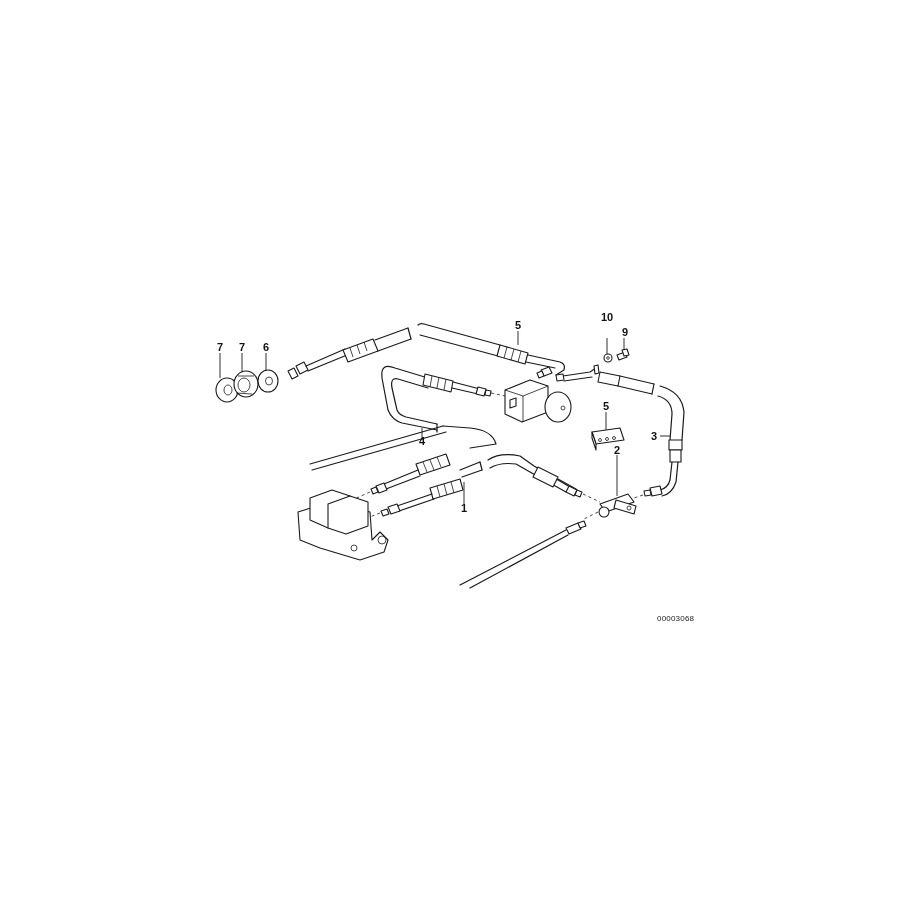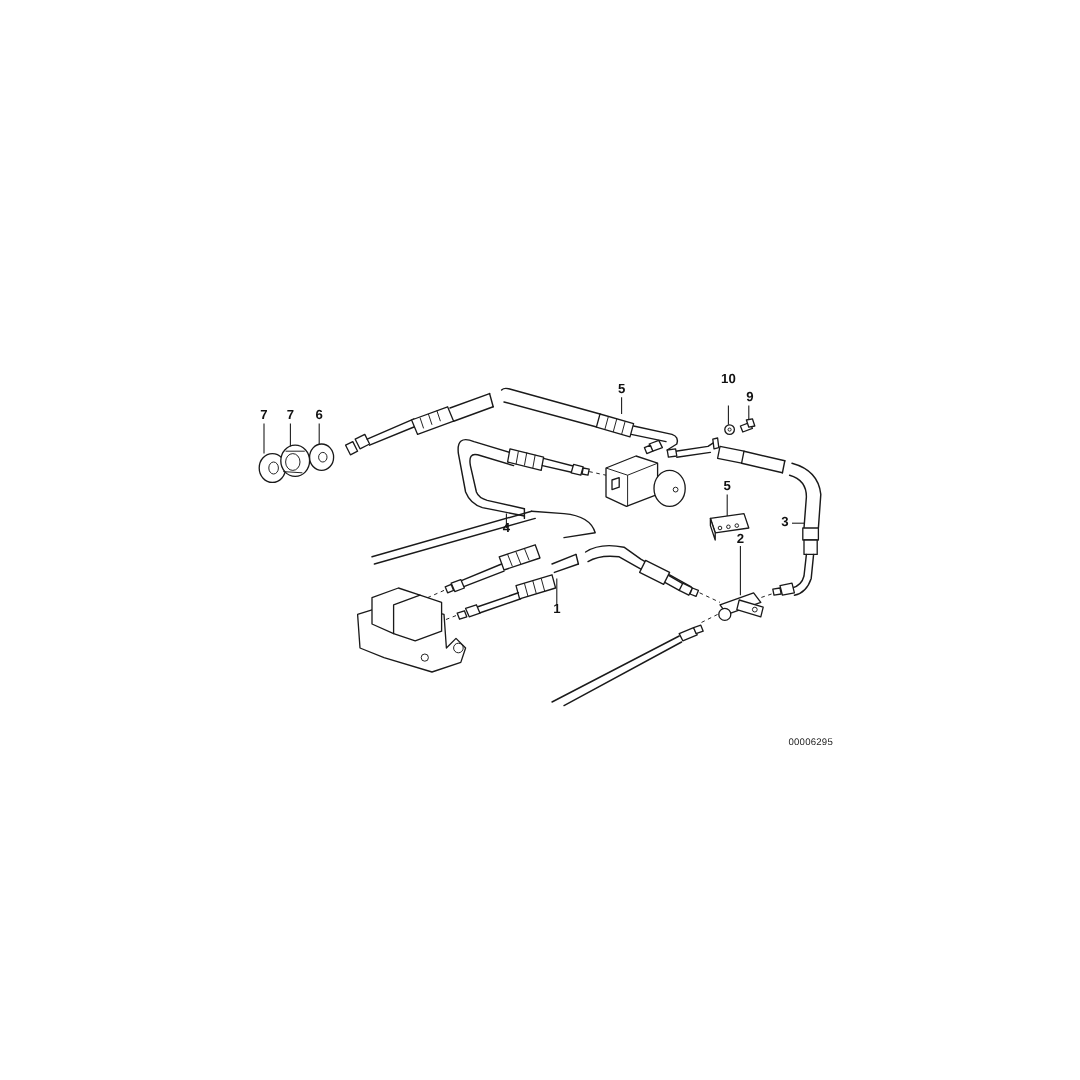--- a/index.html
+++ b/index.html
@@ -189,14 +189,14 @@
 <span class="callout" style="left:266px;top:347px">6</span>
 <span class="callout" style="left:518px;top:325px">5</span>
 <span class="callout" style="left:607px;top:317px">10</span>
 <span class="callout" style="left:625px;top:332px">9</span>
 <span class="callout" style="left:606px;top:406px">5</span>
 <span class="callout" style="left:422px;top:441px">4</span>
 <span class="callout" style="left:654px;top:436px">3</span>
 <span class="callout" style="left:464px;top:508px">1</span>
 <span class="callout" style="left:617px;top:450px">2</span>
 
-<span class="ref">00006295</span>
+<span class="ref">00003068</span>
 </div>
 
 </body></html>

